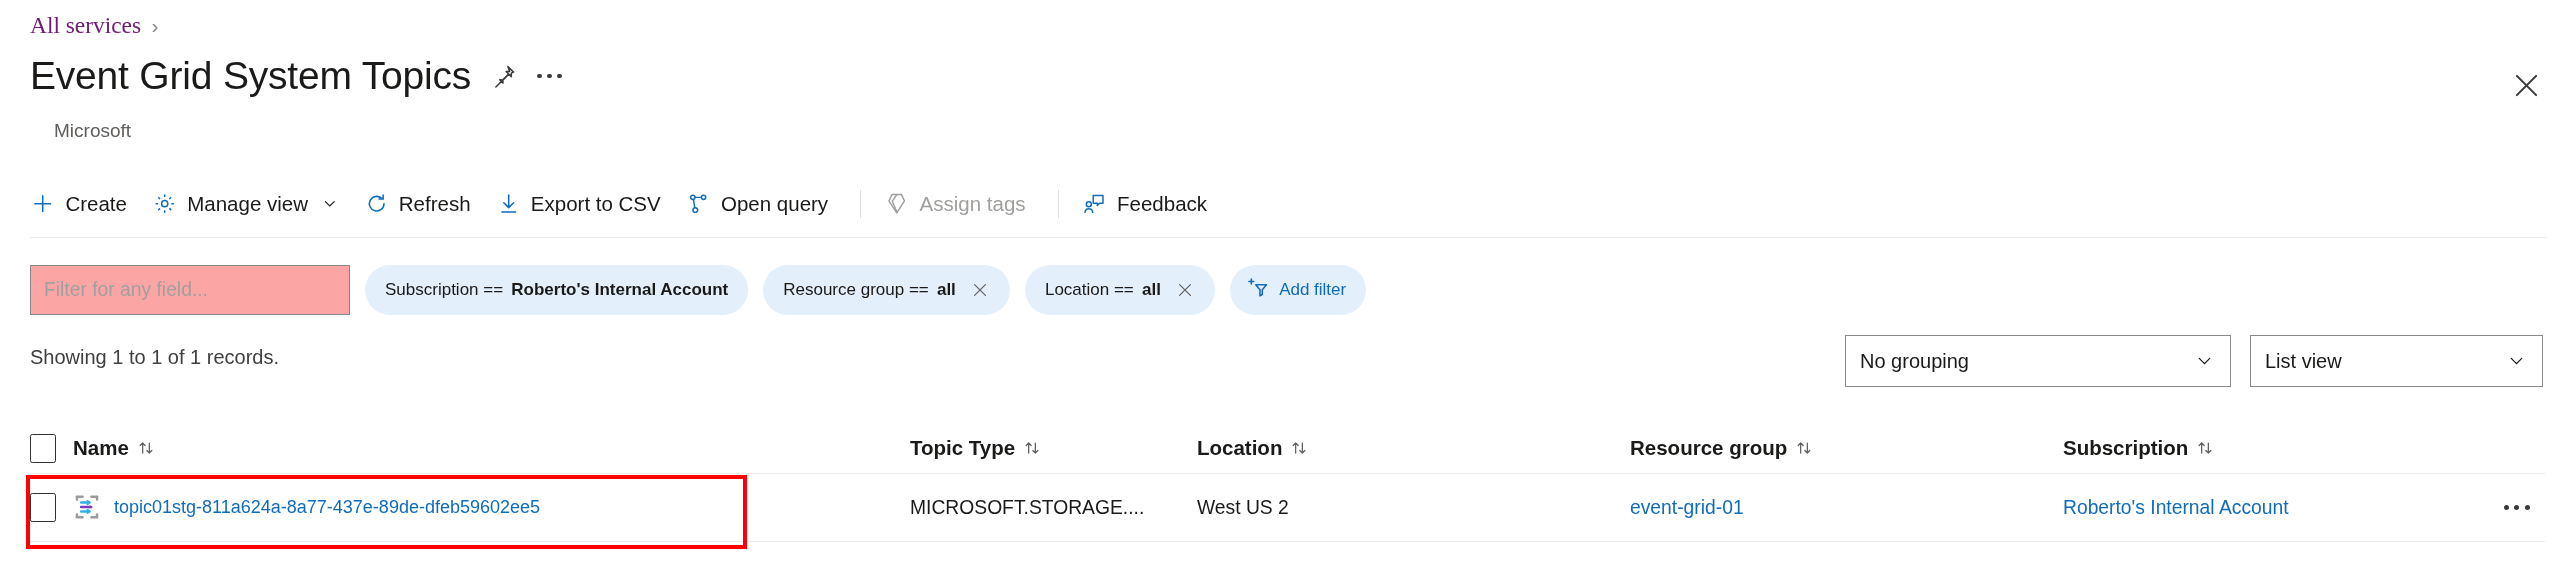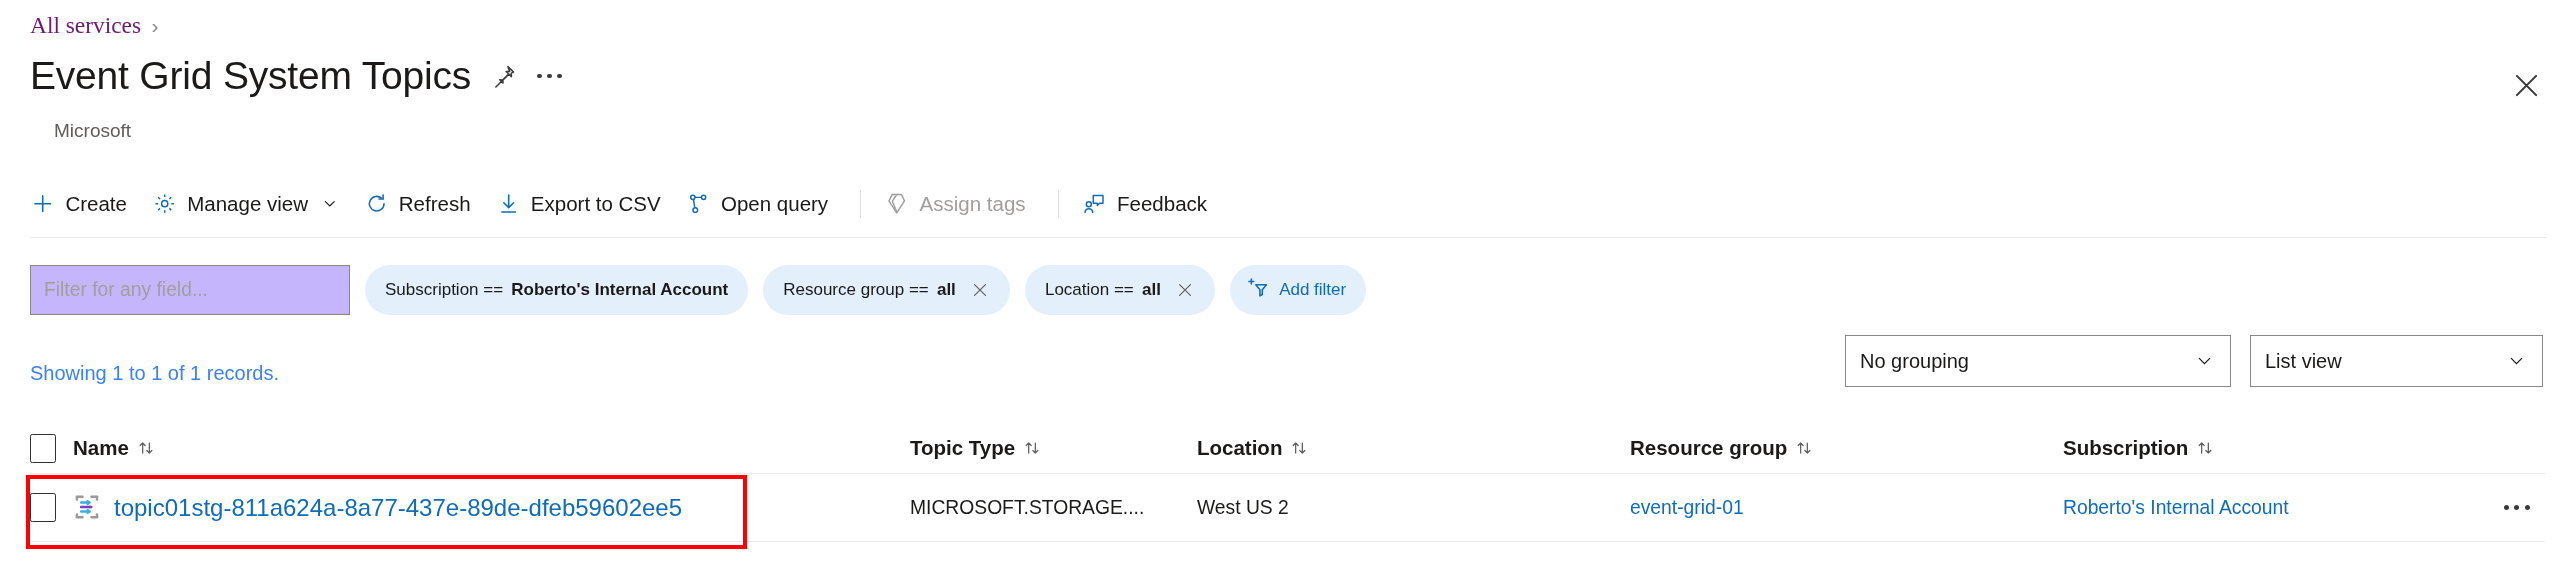--- a/index.html
+++ b/index.html
@@ -59,39 +59,39 @@
     position:absolute; left:30px; top:237px; width:2517px; height:1.2px; background:#edebe9;
   }
 
   
   .filterrow {
     position:absolute; left:30px; top:265px;
     display:flex; align-items:center; gap: 15px;
   }
   .filter-input {
     width: 320px; height: 50px;
-    border: 1.2px solid #8a8886; background:#c4b5fd;
+    border: 1.2px solid #8a8886; background:#fca5a5;
     font-size: 19.3px; color:#1b1a19; padding: 0 13px;
     font-family: "Liberation Sans", sans-serif;
   }
   .filter-input::placeholder { color:#a19f9d; }
   .pill {
     display:flex; align-items:center; gap:8.2px;
     height: 50px; padding: 0 20px;
     background:#e3effb; border-radius: 26px;
     font-size: 17px; color:#1b1a19; white-space: nowrap; cursor:pointer;
   }
   .pill .val { font-weight: bold; }
   .pill .pill-x { display:flex; align-items:center; margin-left: 5.9px; cursor:pointer; }
   .pill.addfilter { color:#0f6cbd; gap: 9.4px; padding-left: 16.4px; }
 
   
   .showing {
-    position:absolute; left:30px; top:362px;
-    font-size:20px; color:#3b82f6;
+    position:absolute; left:30px; top:346px;
+    font-size:20px; color:#404040;
   }
   .selectors { position:absolute; right:33px; top:335px; display:flex; gap:19px; }
   .select {
     position:relative; height: 52px; border:1.2px solid #8a8886; background:#fff;
     display:flex; align-items:center; padding: 16px 14px;
     font-size:20px; color:#1b1a19; cursor:pointer;
   }
   .select.grouping { width: 386px; }
   .select.view { width: 293px; text-align: right; }
   .select .sel-chev { position:absolute; right: 15px; top:50%; transform: translateY(-50%); display:flex; }
@@ -108,21 +108,21 @@
   .col-name { width: 837px; flex:none; display:flex; align-items:center; gap:13px; }
   .col-topictype { width: 287px; flex:none; }
   .col-location { width: 433px; flex:none; }
   .col-rg { width: 433px; flex:none; }
   .col-sub { width: 410px; flex:none; }
   .col-more { flex:1; display:flex; justify-content:flex-end; padding-right: 15px; }
   .th { display:flex; align-items:center; gap:7px; font-size:20.5px; color:#1b1a19; font-weight:bold; white-space:nowrap; cursor:pointer; }
   .sortarrows { display:flex; align-items:center; }
   .cell { font-size:19.3px; color:#1b1a19; white-space:nowrap; overflow:hidden; }
   .cell.link { color:#0f6cbd; cursor:pointer; }
-  .topic-link { font-size:24px; color:#0f6cbd; cursor:pointer; white-space:nowrap; }
+  .topic-link { font-size:18px; color:#0f6cbd; cursor:pointer; white-space:nowrap; }
   .row-ellipsis { display:flex; gap:5.3px; align-items:center; cursor:pointer; }
   .row-ellipsis i { width:5.3px; height:5.3px; border-radius:50%; background:#3b3a39; display:block; }
 
   
   .redbox {
     position:absolute; left:26px; top:475px;
     width: 721px; height: 74px;
     border: 4.7px solid #fe0000; pointer-events:none;
   }
 </style>

